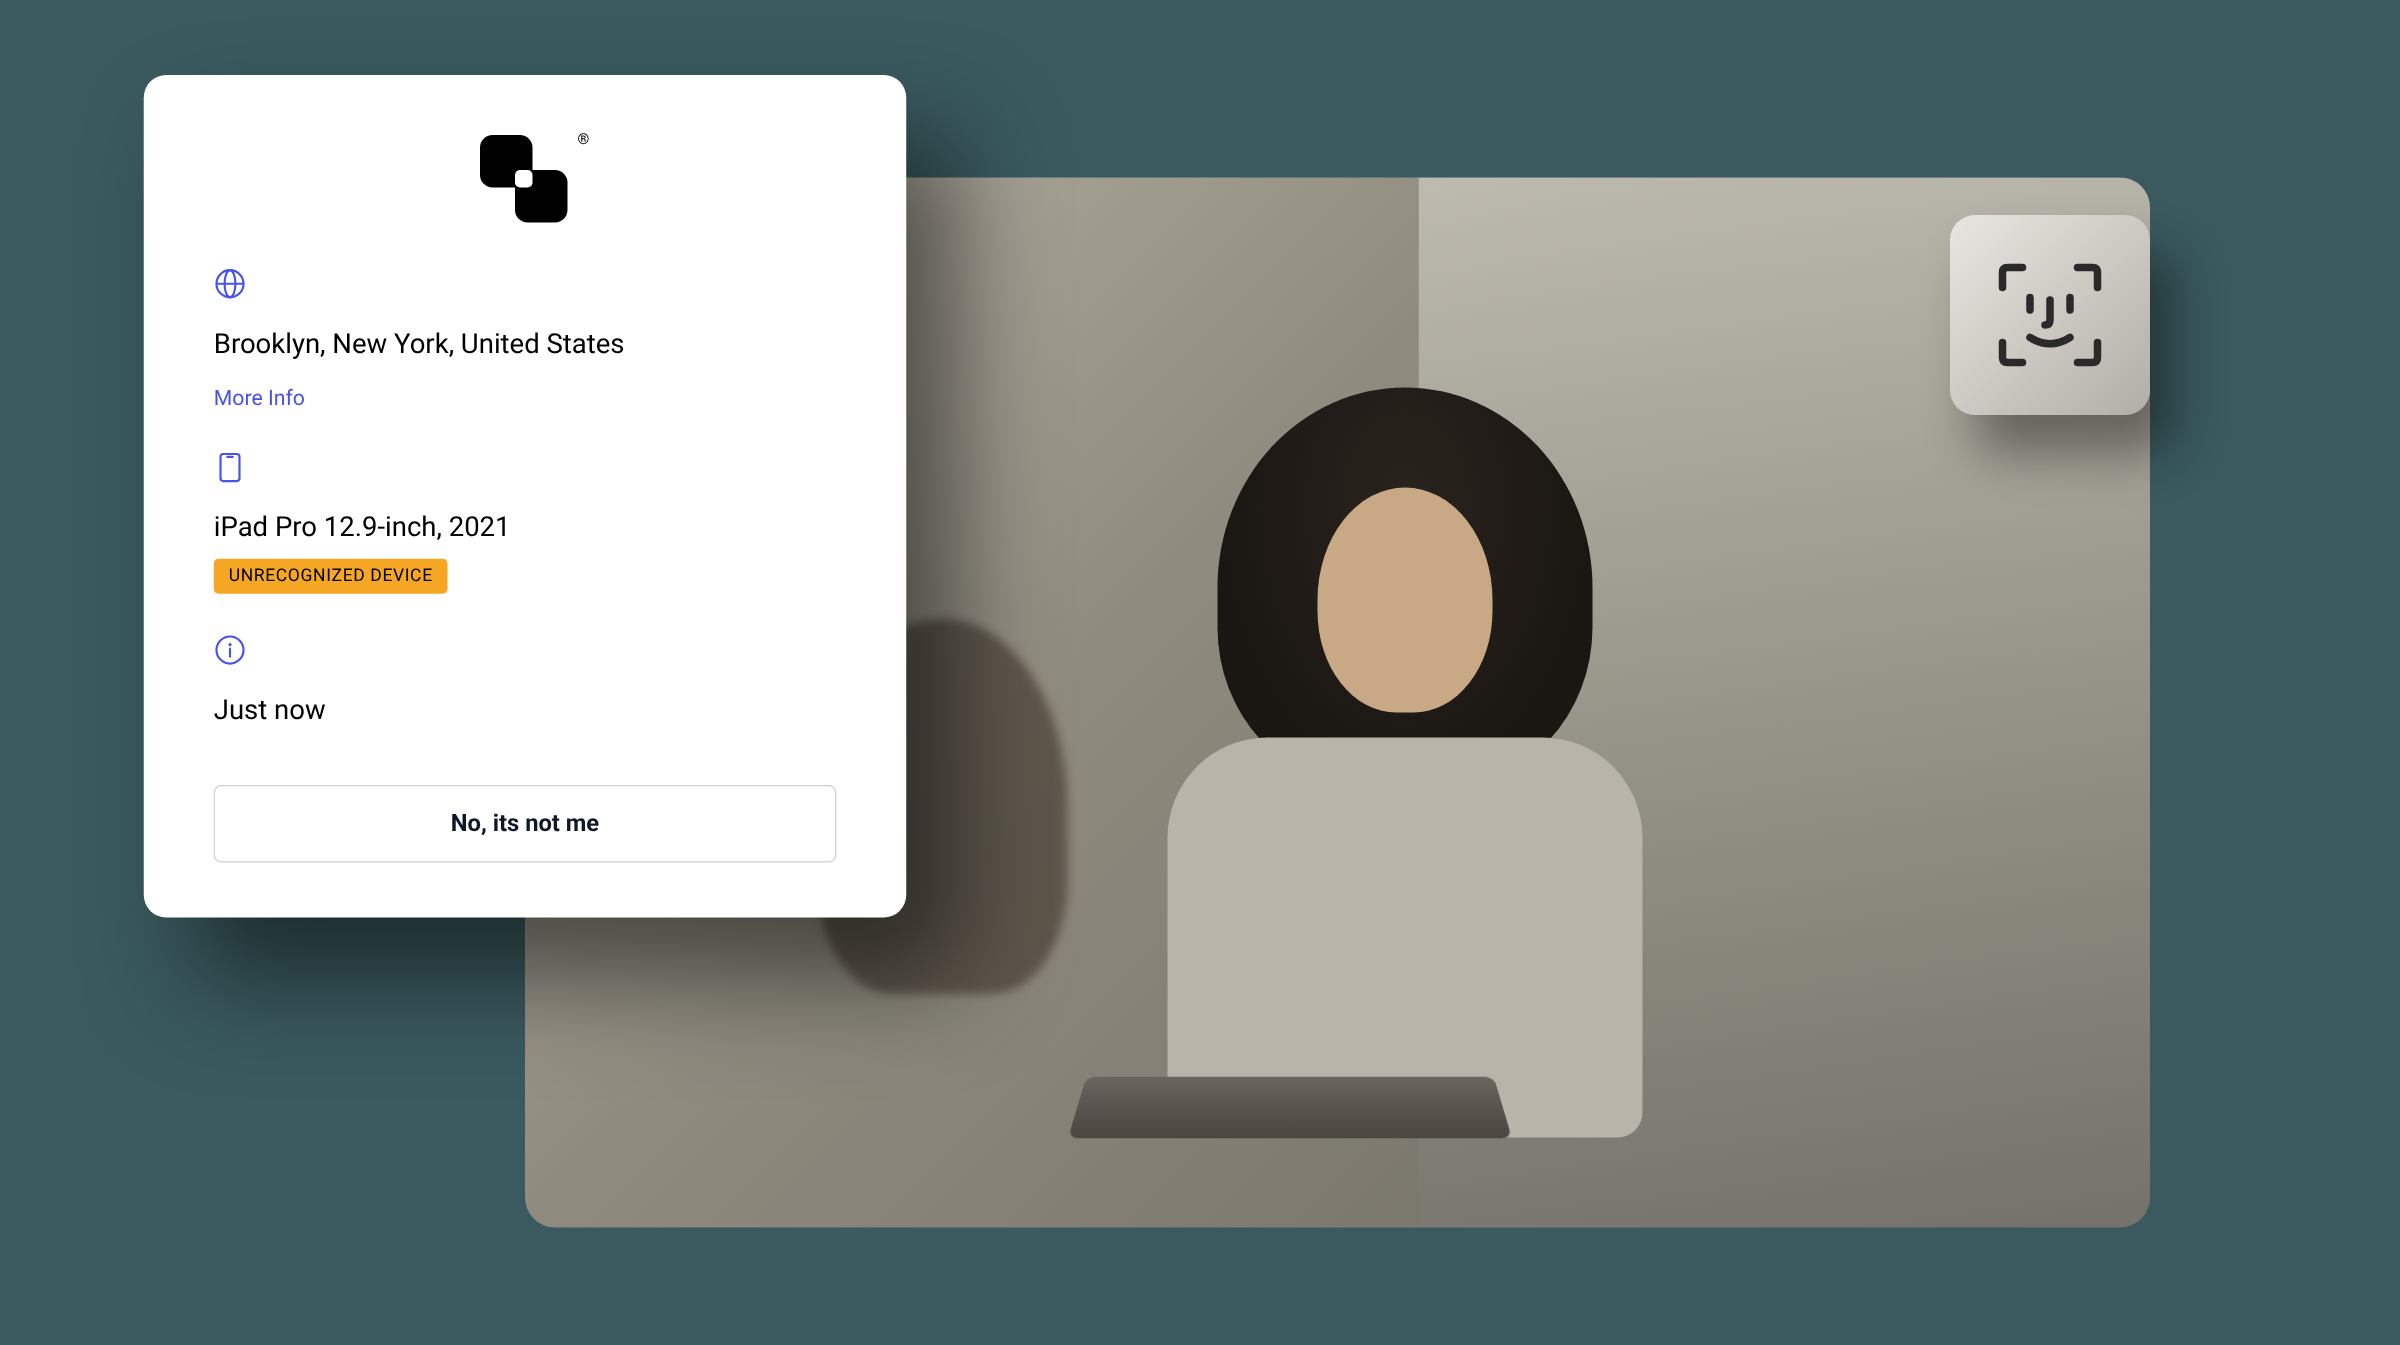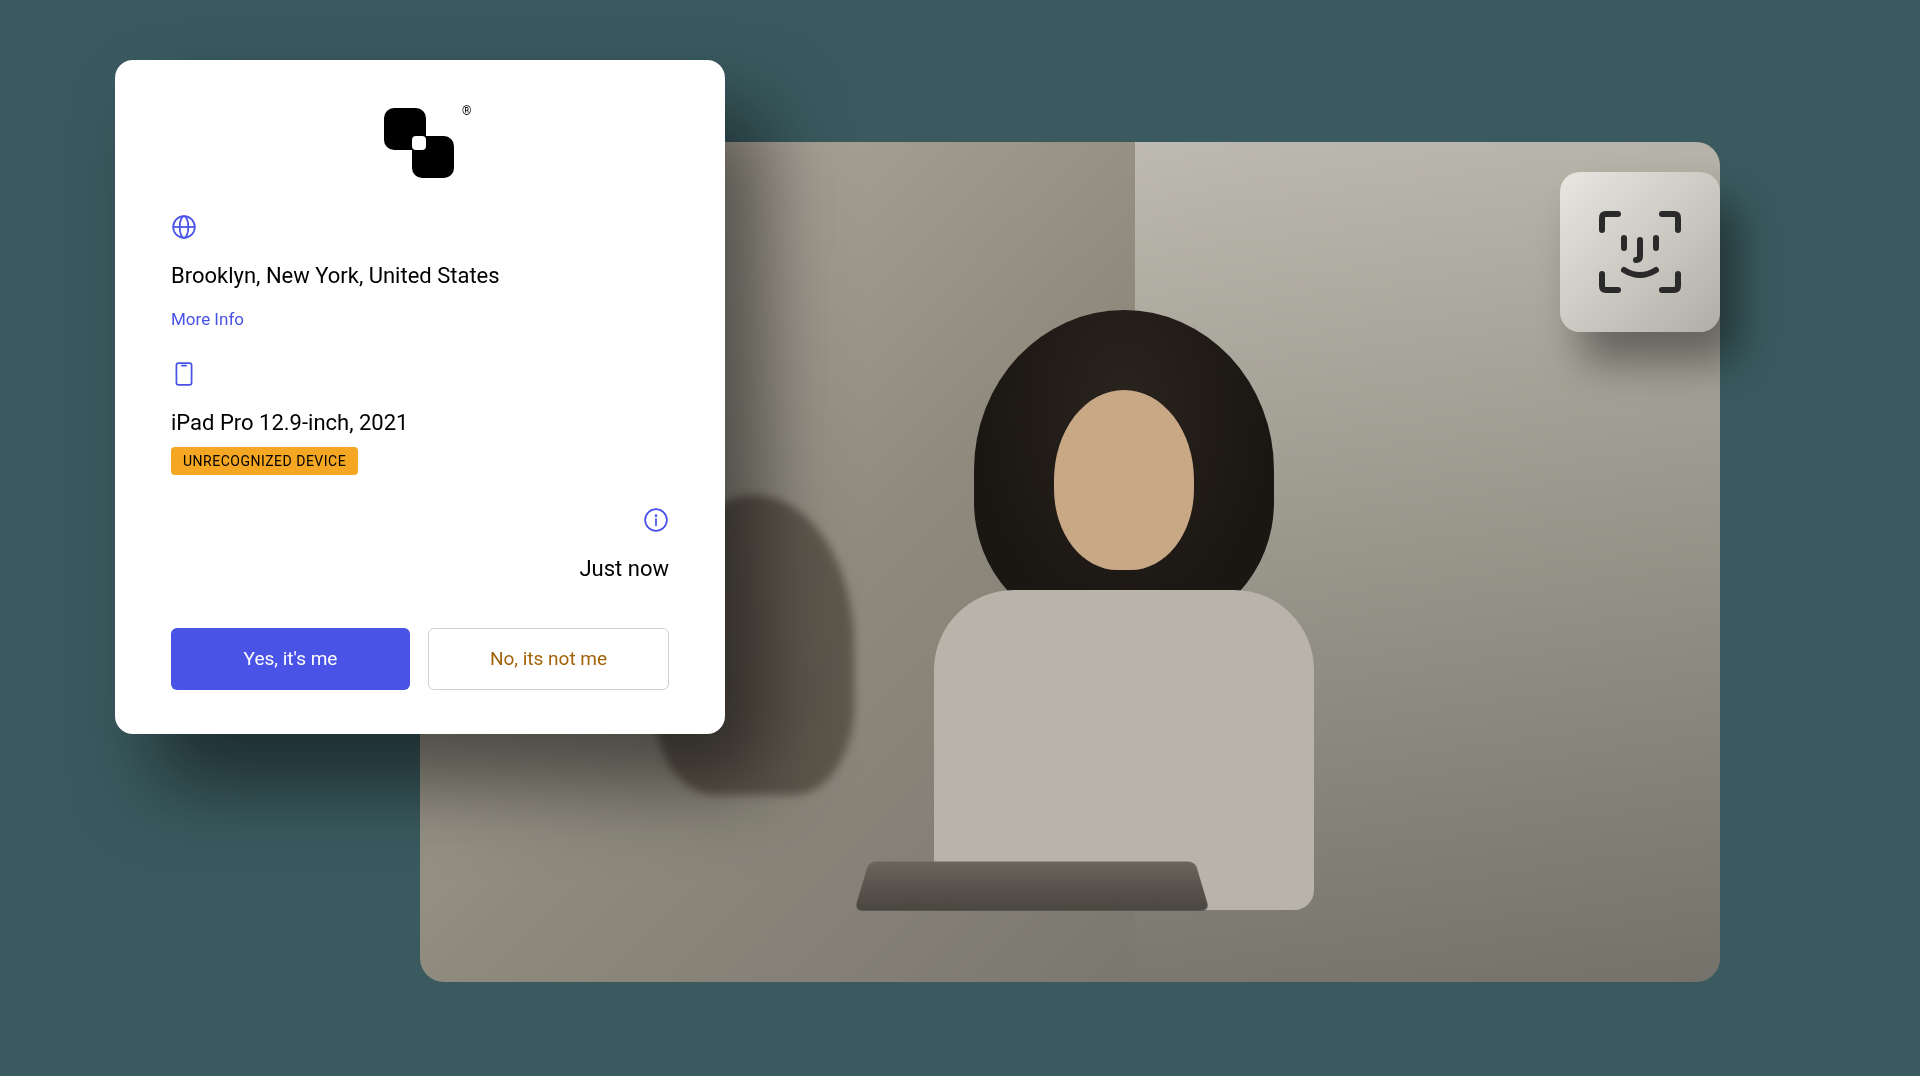--- a/index.html
+++ b/index.html
@@ -223,22 +223,23 @@
       cursor: pointer;
       border: none;
       font-family: inherit;
     }
     .btn-primary {
       background: #4953e6;
       color: #fff;
     }
     .btn-secondary {
       background: #fff;
-      color: #a16207;
+      color: #0f172a;
       border: 1px solid #d0d0d0;
+      font-weight: bold;
     }
   </style>
 </head>
 <body>
 
 <div class="stage">
   <div class="photo">
     <div class="photo-window"></div>
     <div class="person-bg"></div>
     <div class="person">
@@ -289,29 +290,28 @@
       <svg class="info-icon" viewBox="0 0 24 24">
         <rect x="5" y="2" width="14" height="20" rx="2" fill="none" stroke="#4953e6" stroke-width="1.6"></rect>
         <line x1="10" y1="4.2" x2="14" y2="4.2" stroke="#4953e6" stroke-width="1.6" stroke-linecap="round"></line>
       </svg>
       <div class="info-body">
         <div class="info-text">iPad Pro 12.9-inch, 2021</div>
         <span class="badge">UNRECOGNIZED DEVICE</span>
       </div>
     </div>
 
-    <div class="info-row" style="margin-bottom:0;align-items:flex-end;">
+    <div class="info-row" style="margin-bottom:0;">
       <svg class="info-icon" viewBox="0 0 24 24">
         <circle cx="12" cy="12" r="10" fill="none" stroke="#4953e6" stroke-width="1.6"></circle>
         <circle cx="12" cy="8" r="1.2" fill="#4953e6"></circle>
         <line x1="12" y1="11" x2="12" y2="17" stroke="#4953e6" stroke-width="1.6" stroke-linecap="round"></line>
       </svg>
       <div class="info-body">
         <div class="info-text">Just now</div>
       </div>
     </div>
 
     <div class="actions">
-      <button class="btn btn-primary">Yes, it's me</button>
       <button class="btn btn-secondary">No, its not me</button>
     </div>
   </div>
 </div>
 
 </body></html>

